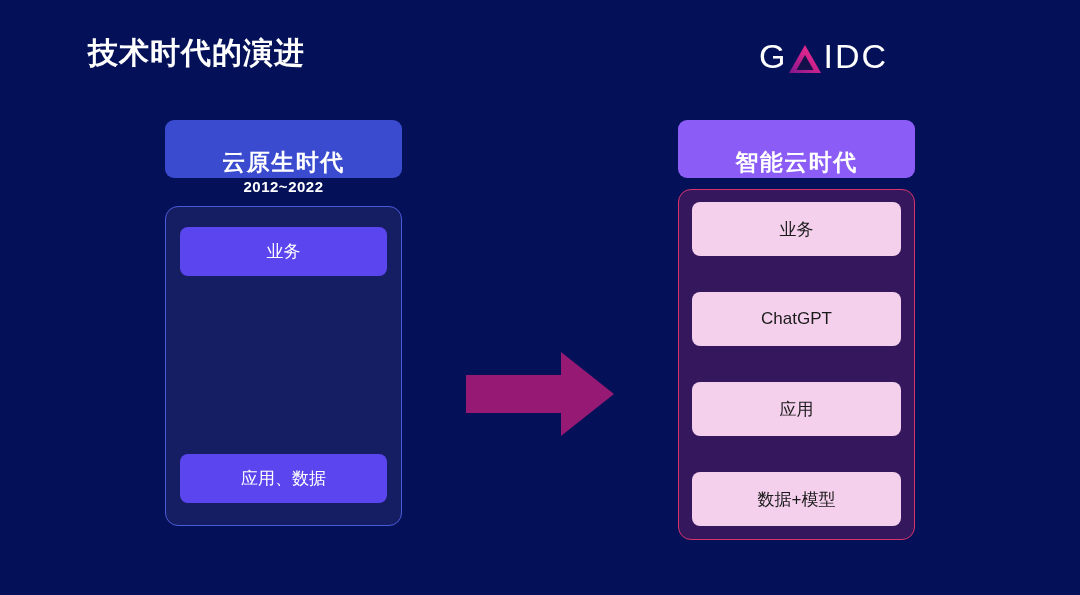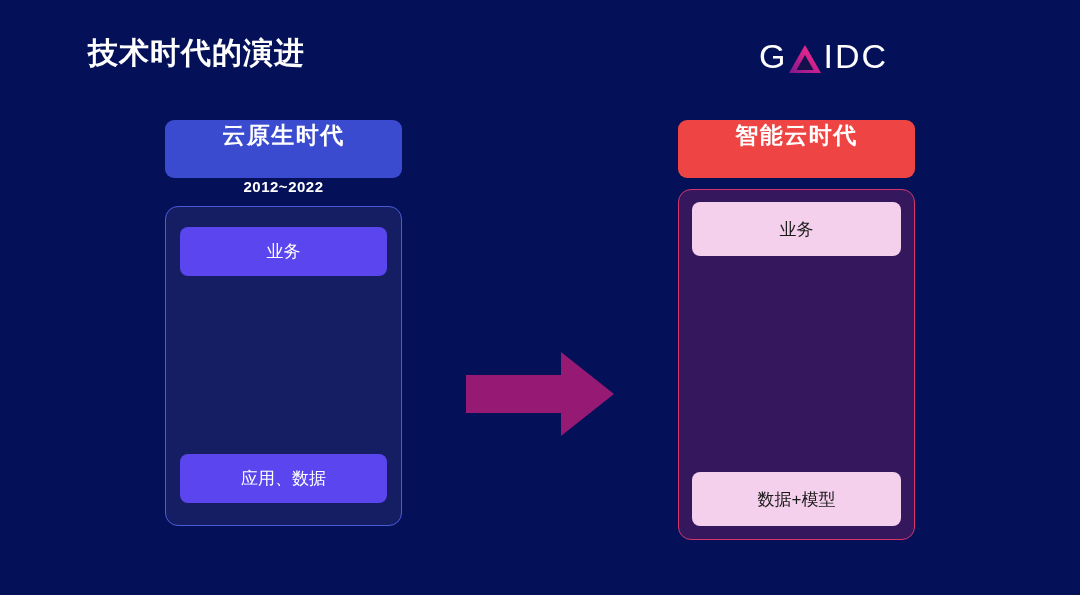--- a/index.html
+++ b/index.html
@@ -63,30 +63,30 @@
     top: 120px;
     width: 237px;
   }
   #era-column-left  { left: 165px; }
   #era-column-right { left: 678px; }
 
   .era-header {
     height: 58px;
     border-radius: 9px;
     display: flex;
-    align-items: flex-start;
+    align-items: flex-end;
     justify-content: center;
     font-size: 23px;
     font-weight: bold;
     color: #ffffff;
     letter-spacing: 1.5px;
     box-sizing: border-box;
   }
   #era-header-left  { background: #3a4bd0; }
-  #era-header-right { background: #ef4444; }
+  #era-header-right { background: #8b5cf6; }
 
   .era-range {
     text-align: center;
     font-size: 15px;
     font-weight: bold;
     color: #ffffff;
     letter-spacing: 0.5px;
   }
 
   .era-stack {
@@ -188,18 +188,24 @@
 
   <div class="era-column" id="era-column-right">
     <div class="era-header" id="era-header-right">
       <span>智能云时代</span>
     </div>
     <div class="era-stack" id="era-stack-right">
       <div class="layer-item">
         <span>业务</span>
       </div>
       <div class="layer-item">
+        <span>ChatGPT</span>
+      </div>
+      <div class="layer-item">
+        <span>应用</span>
+      </div>
+      <div class="layer-item">
         <span>数据+模型</span>
       </div>
     </div>
   </div>
 
 </div>
 
 </body></html>

